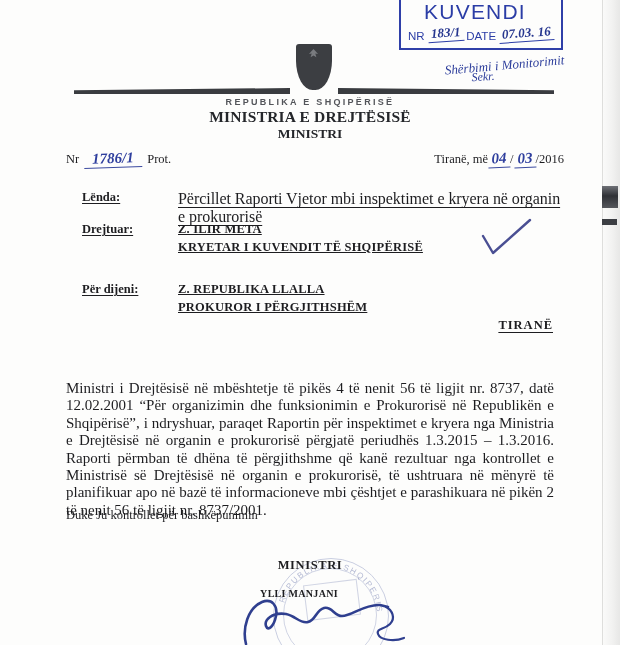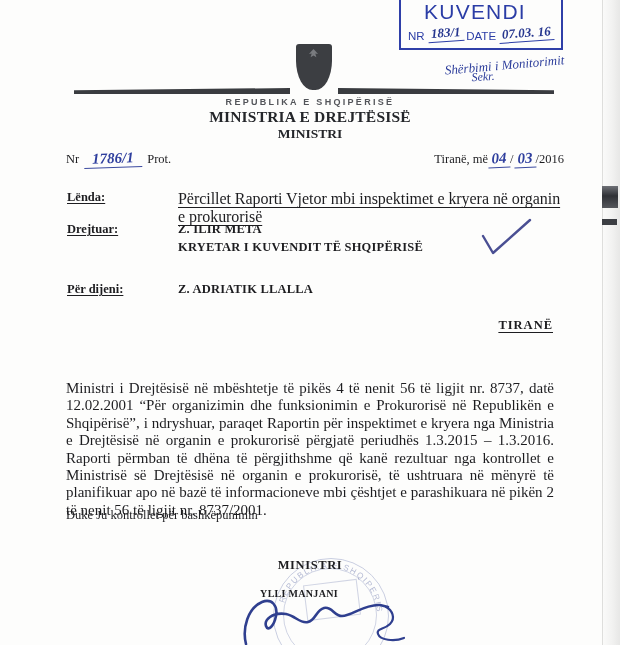--- a/index.html
+++ b/index.html
@@ -232,30 +232,31 @@
 
   
   .row {
     position: absolute;
     left: 66px;
     width: 500px;
     font-size: 12.5px;
   }
   .row .lbl {
     position: absolute;
-    left: 1px;
+    left: 16px;
     top: 0;
     font-weight: 700;
     text-decoration: underline;
     text-underline-offset: 2px;
   }
   .row .val {
     position: absolute;
     left: 112px;
     top: 0;
+    text-decoration: underline;
   }
   .r-lenda   { top: 190px; }
   .r-lenda .val {
     text-decoration: underline;
     text-underline-offset: 2.5px;
     font-size: 16px;
     letter-spacing: -.05px;
   }
   .r-drejtuar { top: 222px; }
   .r-dijeni   { top: 282px; }
@@ -443,21 +444,22 @@
     </span>
   </div>
 
   <svg class="checkmark" viewBox="0 0 54 42">
     <path d="M3 18 L13 35 L50 2" fill="none" stroke="#4a4f93" stroke-width="2.4" stroke-linecap="round" stroke-linejoin="round"></path>
   </svg>
 
   <div class="row r-dijeni">
     <span class="lbl">Për dijeni:</span>
     <span class="val">
-      <span class="bold">Z.  ADRIATIK LLALLA</span>
+      <span class="bold">Z.  REPUBLIKA LLALLA</span>
+      <span class="bold">PROKUROR I PËRGJITHSHËM</span>
     </span>
   </div>
 
   <div class="tirane">TIRANË</div>
 
   <div class="para">Ministri i Drejtësisë në mbështetje të pikës 4 të nenit 56 të ligjit nr. 8737, datë 12.02.2001 “Për organizimin dhe funksionimin e Prokurorisë në Republikën e Shqipërisë”, i ndryshuar, paraqet Raportin për inspektimet e kryera nga Ministria e Drejtësisë në organin e prokurorisë përgjatë periudhës 1.3.2015 – 1.3.2016. Raporti përmban të dhëna të përgjithshme që kanë rezultuar nga kontrollet e Ministrisë së Drejtësisë në organin e prokurorisë, të ushtruara në mënyrë të planifikuar apo në bazë të informacioneve mbi çështjet e parashikuara në pikën 2 të nenit 56 të ligjit nr. 8737/2001.</div>
   <div class="closing">Duke Ju kontrollet për bashkëpunimin</div>
 
   <div class="round-stamp"></div>
   <svg class="round-stamp-arc" viewBox="0 0 114 114">

